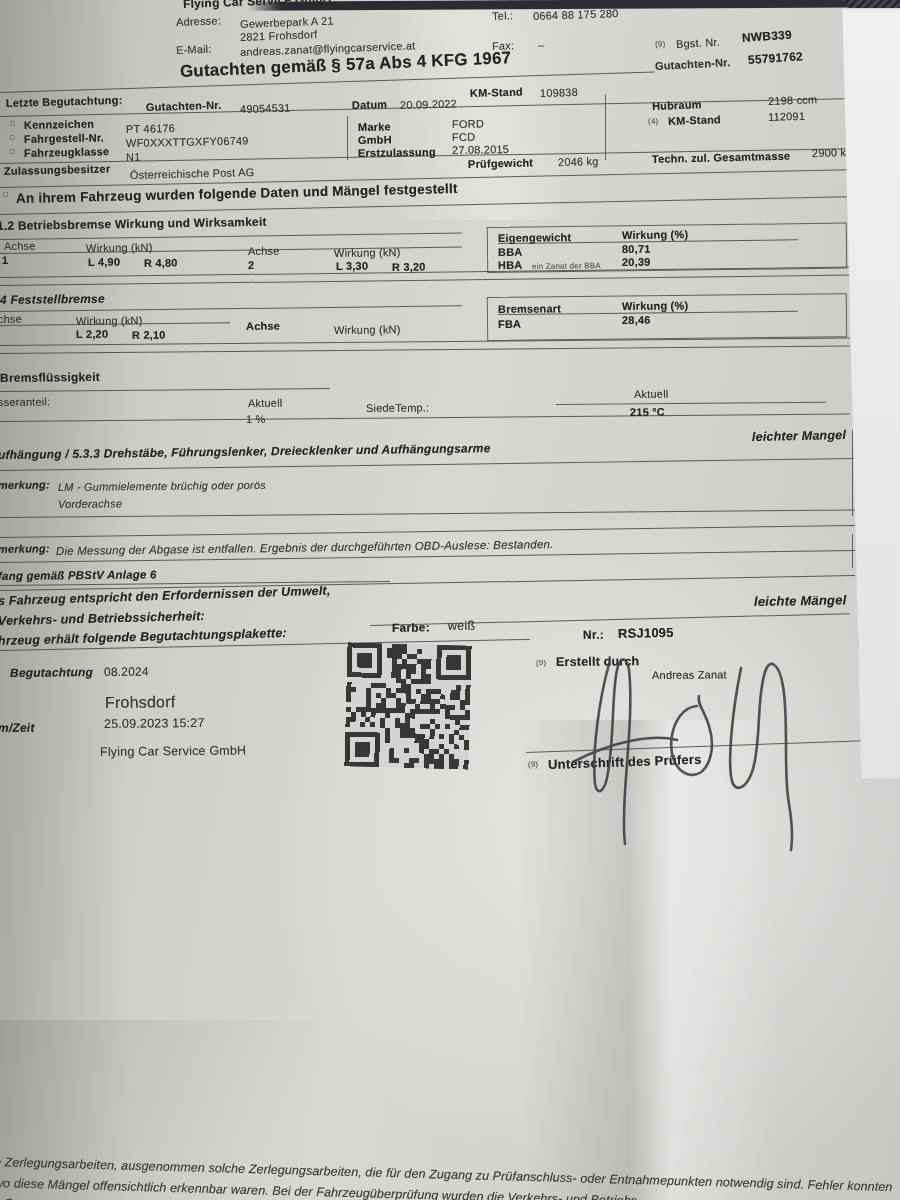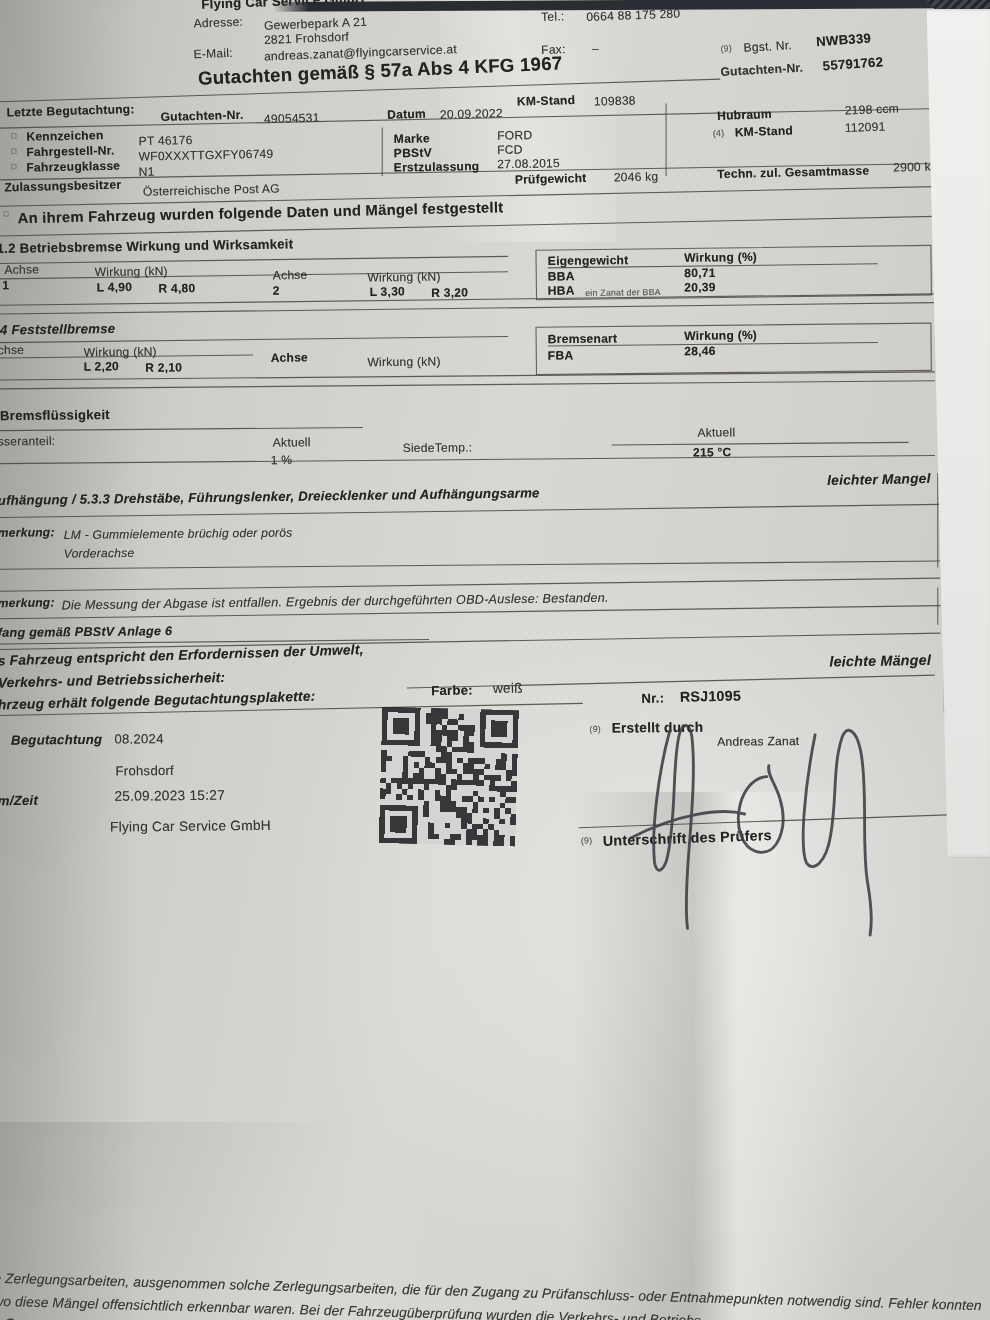--- a/index.html
+++ b/index.html
@@ -74,21 +74,21 @@
   <div class="chk" style="left:10px;top:149px"></div>
   <span class="t b" style="left:24px;top:119px;transform:rotate(-1.2deg)">Kennzeichen</span>
   <span class="t" style="left:126px;top:123px;transform:rotate(-1.2deg)">PT 46176</span>
   <span class="t b" style="left:24px;top:133px;transform:rotate(-1.2deg)">Fahrgestell-Nr.</span>
   <span class="t" style="left:126px;top:137px;transform:rotate(-1.2deg)">WF0XXXTTGXFY06749</span>
   <span class="t b" style="left:24px;top:147px;transform:rotate(-1.2deg)">Fahrzeugklasse</span>
   <span class="t" style="left:126px;top:151px;transform:rotate(-1.2deg)">N1</span>
   <div class="vln" style="left:347px;top:116px;height:44px"></div>
   <span class="t b" style="left:358px;top:121px;transform:rotate(-1deg)">Marke</span>
   <span class="t" style="left:452px;top:118px;transform:rotate(-1deg)">FORD</span>
-  <span class="t b" style="left:358px;top:134px;transform:rotate(-1deg)">PBStV</span>
+  <span class="t b" style="left:358px;top:134px;transform:rotate(-1deg)">GmbH</span>
   <span class="t" style="left:452px;top:131px;transform:rotate(-1deg)">FCD</span>
   <span class="t b" style="left:358px;top:147px;transform:rotate(-1deg)">Erstzulassung</span>
   <span class="t" style="left:452px;top:144px;transform:rotate(-1deg)">27.08.2015</span>
   <div class="vln" style="left:605px;top:94px;height:66px"></div>
   <span class="t b" style="left:652px;top:100px;transform:rotate(-2deg)">Hubraum</span>
   <span class="t" style="left:768px;top:95px;transform:rotate(-2deg)">2198 ccm</span>
   <span class="t sm" style="left:648px;top:117px;transform:rotate(-2deg)">(4)</span>
   <span class="t b" style="left:668px;top:115px;transform:rotate(-2deg)">KM-Stand</span>
   <span class="t" style="left:768px;top:111px;transform:rotate(-2deg)">112091</span>
   <div class="ln" style="left:0;top:163px;width:852px;transform:rotate(-1deg)"></div>
@@ -185,21 +185,21 @@
   <div class="ln" style="left:370px;top:625px;width:480px;transform:rotate(-1.4deg)"></div>
   <span class="t b i" style="left:-2px;top:634px;font-size:12.5px;transform:rotate(-1.6deg)">hrzeug erhält folgende Begutachtungsplakette:</span>
   <span class="t b" style="left:392px;top:621px;font-size:12px;transform:rotate(-1deg)">Farbe:</span>
   <span class="t" style="left:448px;top:619px;font-size:12.5px;transform:rotate(-1deg)">weiß</span>
   <span class="t b" style="left:583px;top:628px;font-size:12px;transform:rotate(-1.2deg)">Nr.:</span>
   <span class="t b" style="left:618px;top:626px;font-size:13px;transform:rotate(-1.2deg)">RSJ1095</span>
   <div class="ln" style="left:0;top:650px;width:530px;transform:rotate(-1.2deg)"></div>
 
   <span class="t b i" style="left:10px;top:666px;font-size:12px;transform:rotate(-.6deg)">Begutachtung</span>
   <span class="t" style="left:104px;top:665px;font-size:12px;transform:rotate(-.6deg)">08.2024</span>
-  <span class="t" style="left:105px;top:694px;font-size:12px;transform:rotate(-.6deg)">Frohsdorf</span>
+  <span class="t" style="left:105px;top:694px;font-size:16px;transform:rotate(-.6deg)">Frohsdorf</span>
   <span class="t b i" style="left:-2px;top:721px;font-size:12px;transform:rotate(-.6deg)">m/Zeit</span>
   <span class="t" style="left:104px;top:717px;font-size:12.5px;transform:rotate(-.6deg)">25.09.2023 15:27</span>
   <span class="t" style="left:100px;top:745px;font-size:12.5px;transform:rotate(-.6deg)">Flying Car Service GmbH</span>
 
   <div id="qr"><svg viewBox="0 0 25 25" width="100%" height="100%" shape-rendering="crispEdges" opacity=".9">
         <rect x="0" y="0" width="25" height="25" fill="#d4d4d2"></rect>
         <rect x="0" y="0" width="7" height="7" fill="#26262a"></rect>
         <rect x="1" y="1" width="5" height="5" fill="#d4d4d2"></rect>
         <rect x="2" y="2" width="3" height="3" fill="#26262a"></rect>
         <rect x="18" y="0" width="7" height="7" fill="#26262a"></rect>

